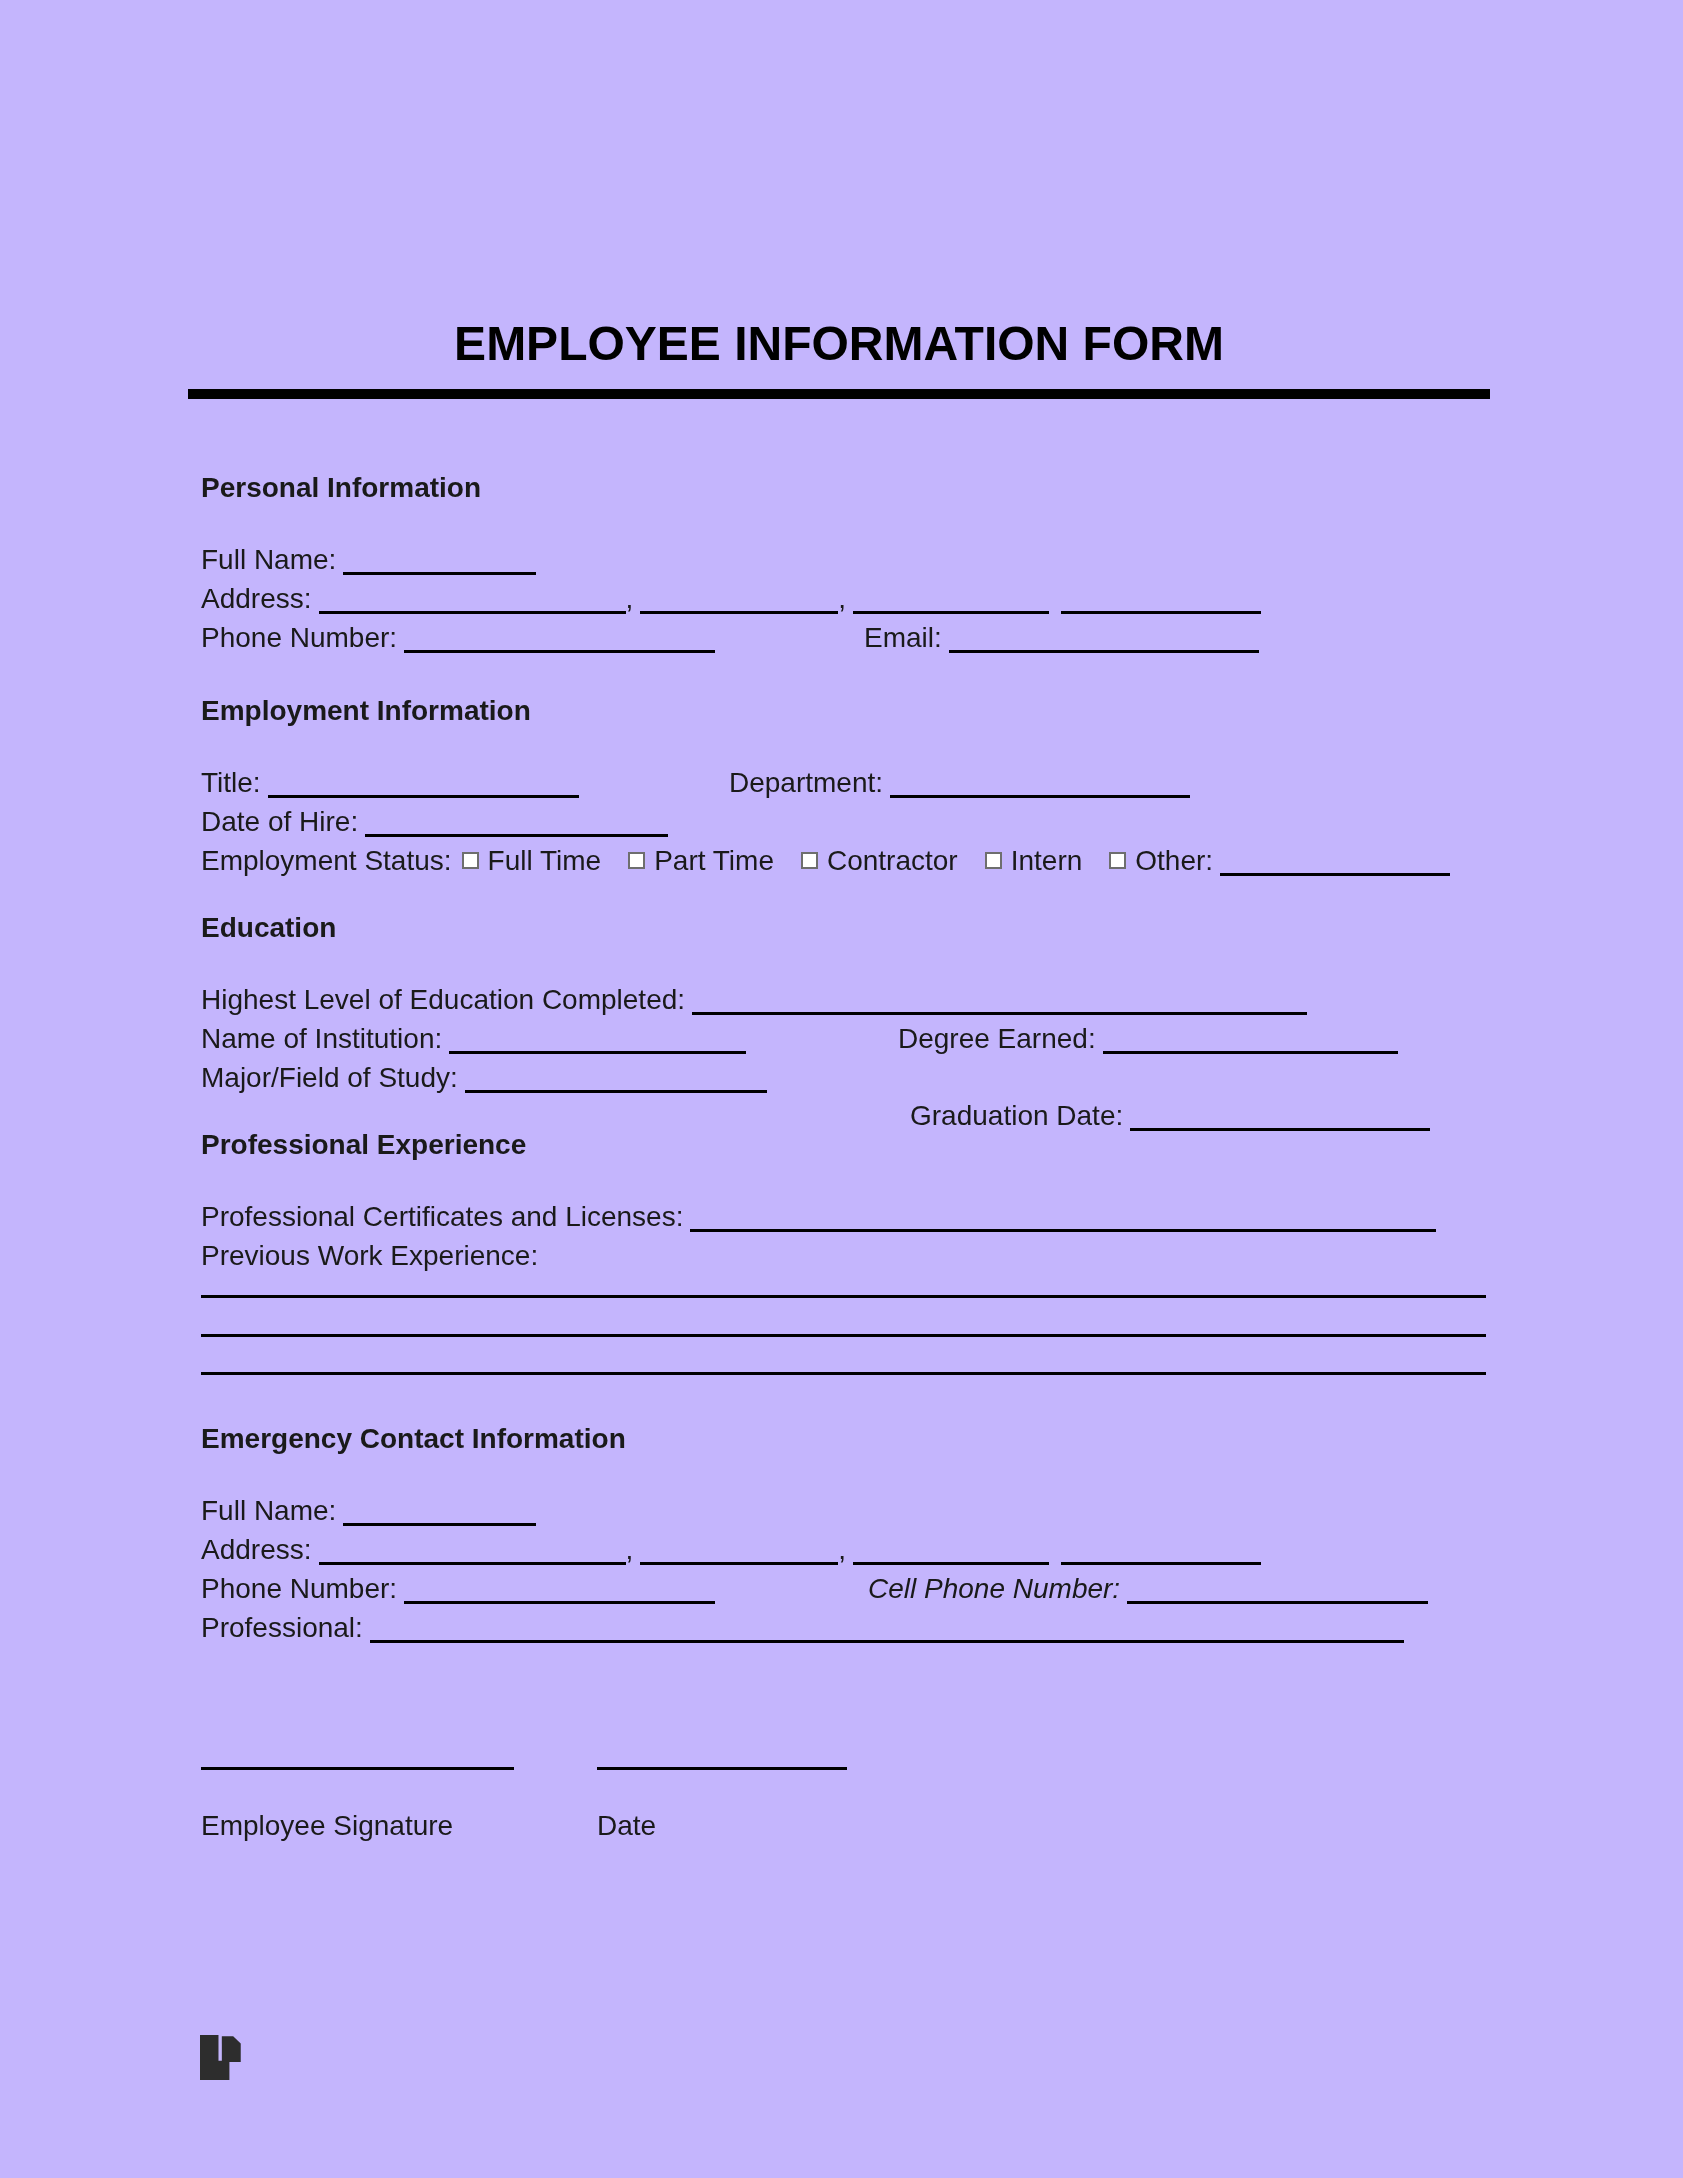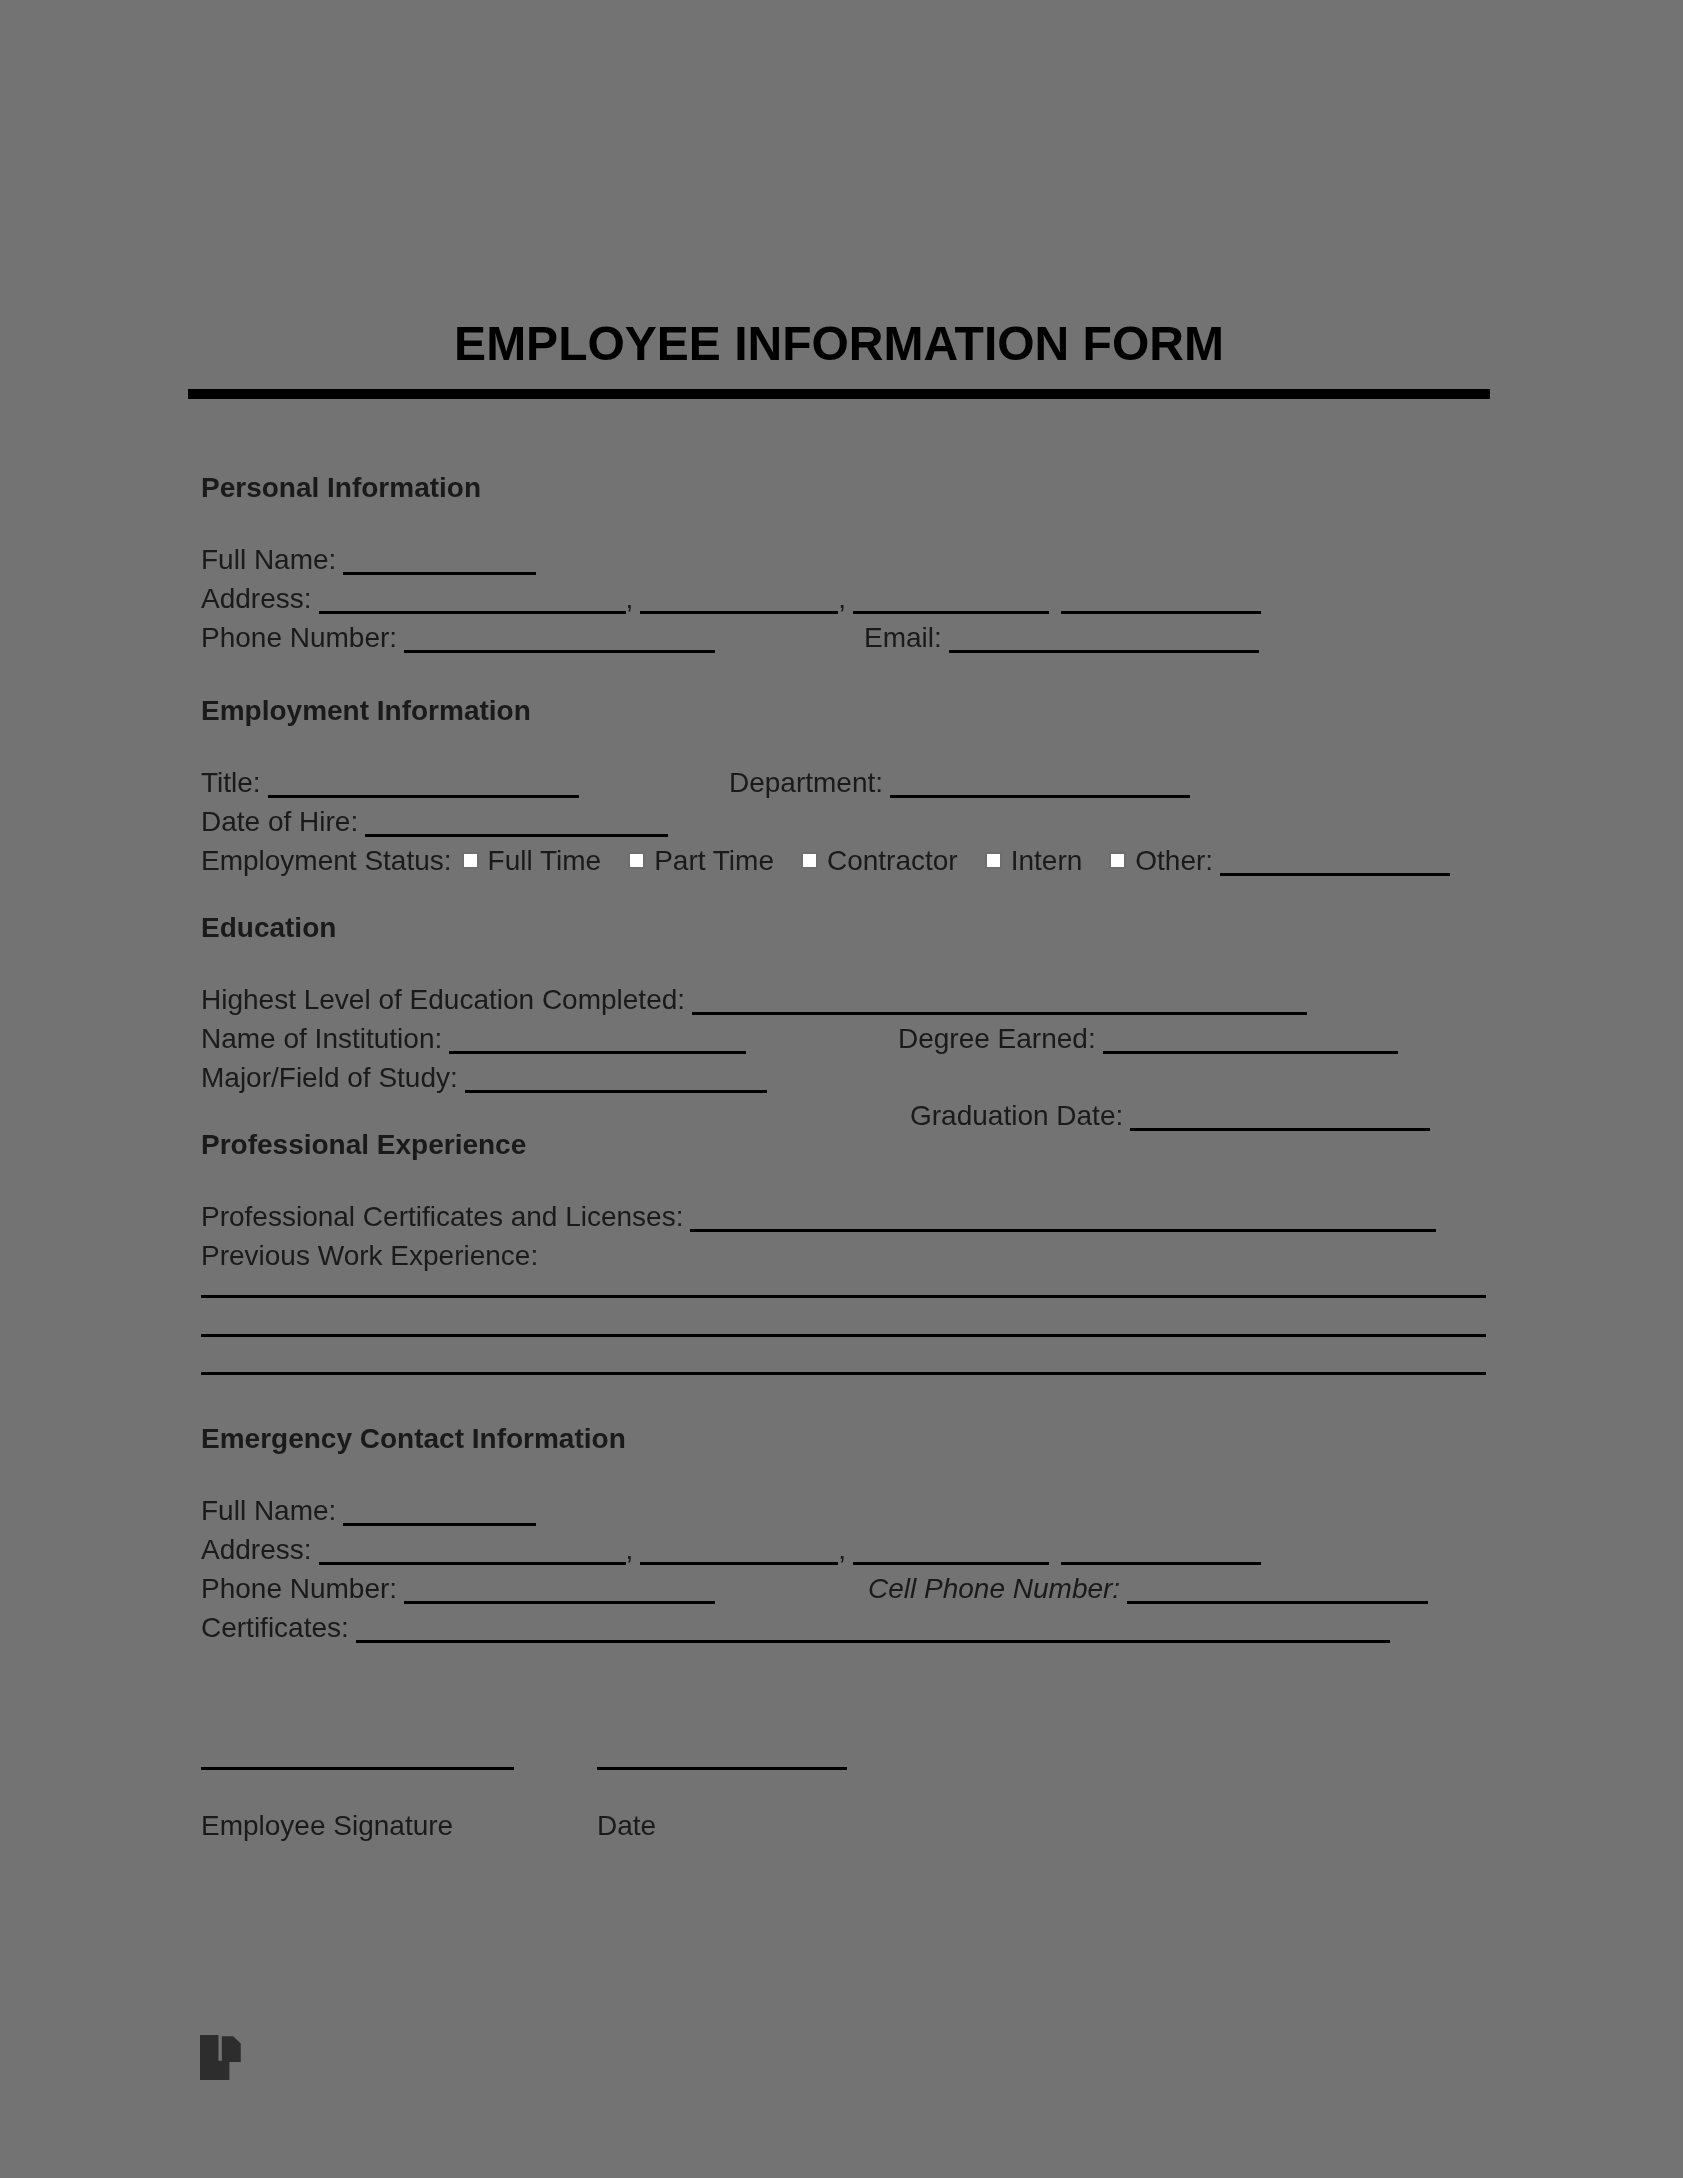--- a/index.html
+++ b/index.html
@@ -1,20 +1,20 @@
 <!DOCTYPE html>
 <html><head>
 <meta charset="utf-8">
 <style>
   html,body{margin:0;padding:0;background:#ffffff;}
   .page{
     position:relative;
     width:1683px;
     height:2178px;
-    background:#737373;
+    background:#c4b5fd;
     color:#1a1a1a;
     font-family:"Liberation Sans", sans-serif;
     font-size:28px;
     overflow:hidden;
   }
   .doc-title{
     position:absolute;
     left:188px; top:317px; width:1302px;
     text-align:center;
     font-size:48px;
@@ -175,21 +175,21 @@
         <span>Full Name:</span><span class="bl" style="width:193px;"></span>
       </div>
       <div class="line">
         <span>Address:</span><span class="bl" style="width:307px;"></span><span>,</span><span class="bl" style="width:198px;"></span><span>,</span><span class="bl" style="width:196px;"></span><span class="bl nogap" style="width:200px;"></span>
       </div>
       <div class="line">
         <span>Phone Number:</span><span class="bl" style="width:311px;"></span>
         <span class="col2" style="left:667px;font-style:italic;"><span>Cell Phone Number:</span><span class="bl" style="width:301px;"></span></span>
       </div>
       <div class="line">
-        <span>Certificates:</span><span class="bl" style="width:1034px;"></span>
+        <span>Professional:</span><span class="bl" style="width:1034px;"></span>
       </div>
     </div>
   </div>
 
   <div class="section" style="top:1767px;height:89px;">
     <div class="sig-rule" style="left:0; width:313px;"></div>
     <div class="sig-rule" style="left:396px; width:250px;"></div>
     <div class="sig-label" style="left:0;">Employee Signature</div>
     <div class="sig-label" style="left:396px;">Date</div>
   </div>

